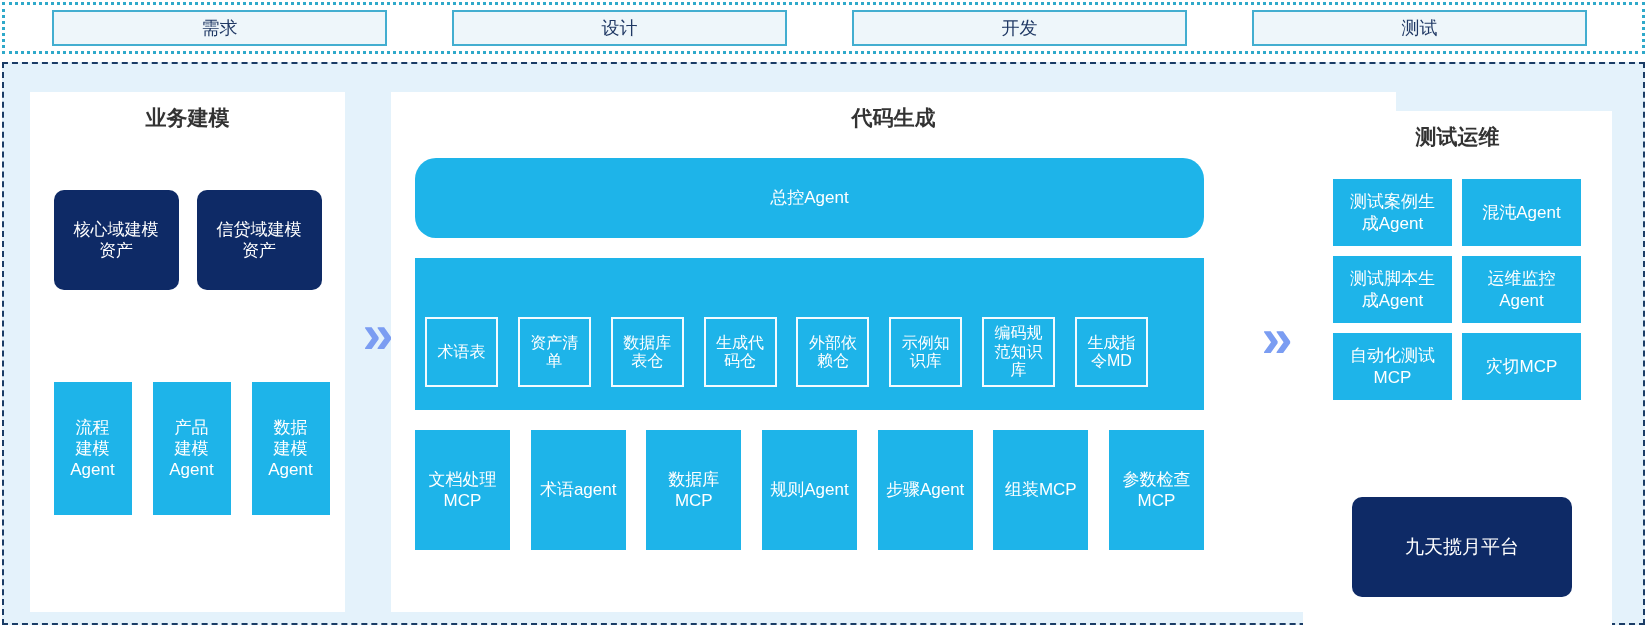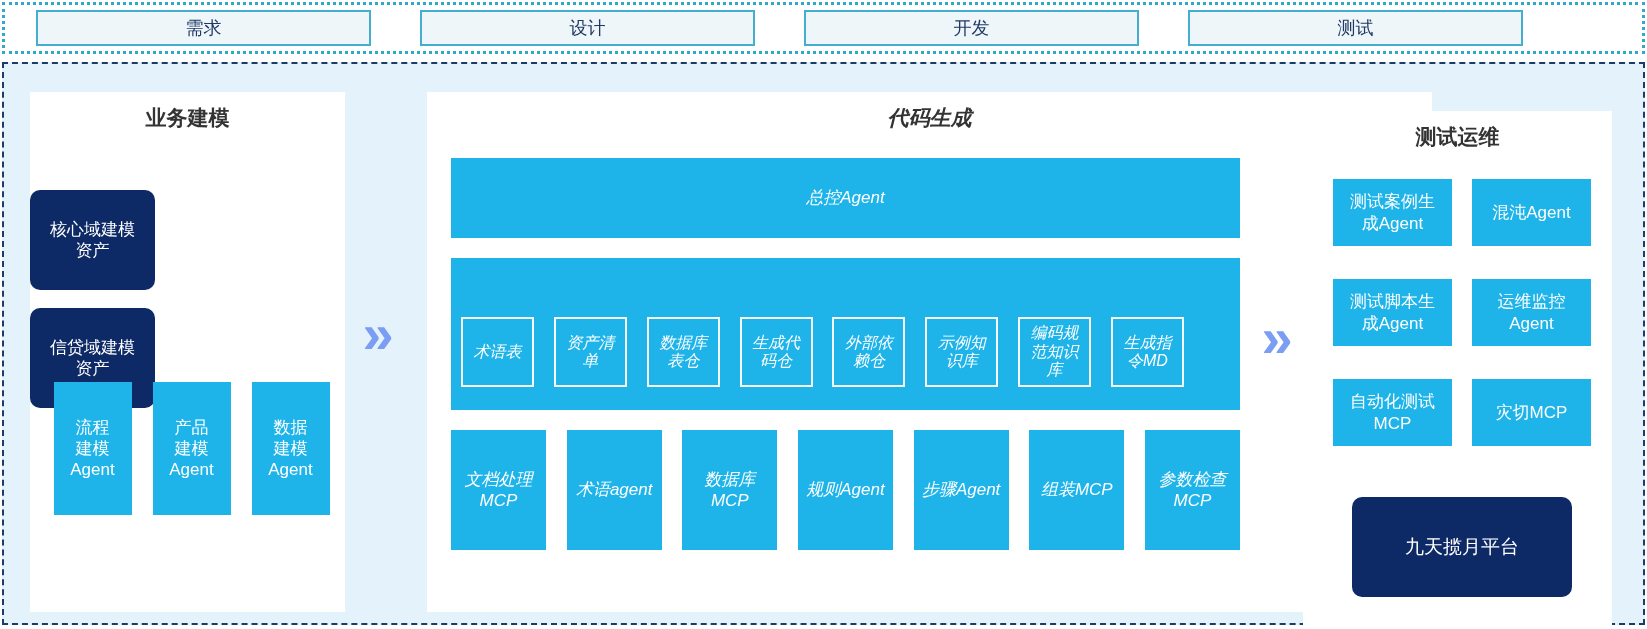--- a/index.html
+++ b/index.html
@@ -13,21 +13,21 @@
   
   .phase-band {
     position: absolute; left: 2px; top: 2px; width: 1643px; height: 52px;
     border: 3px dotted #2fa9ca; background: #ffffff;
     display: flex; align-items: center; padding-left: 31px; gap: 49px;
   }
   .phase-box {
     width: 335px; height: 36px;
     background: #eef6fa; border: 2px solid #43aed0;
     display: flex; align-items: center; justify-content: center;
-    color: #1f3864; font-size: 18px;
+    color: #1f3864; font-size: 18px; margin-left: 16px;
   }
 
   
   .main-band {
     position: absolute; left: 2px; top: 62px; width: 1643px; height: 563px;
     border: 2px dashed #1a3c66; background: #e4f2fb;
   }
   .band-inner { position: relative; width: 100%; height: 100%; }
 
   .panel {
@@ -46,34 +46,35 @@
   .navy-box {
     background: #0e2a66; color: #ffffff; border-radius: 10px;
     display: flex; align-items: center; justify-content: center;
     text-align: center; white-space: pre-line; line-height: 1.25;
   }
 
   
   .panel-business { left: 26px; width: 315px; }
   .asset-row {
     position: absolute; top: 98px; left: 0; right: 0;
-    display: flex; justify-content: center; gap: 18px; flex-direction: column;
+    display: flex; justify-content: center; gap: 18px;
   }
   .asset-row .navy-box { width: 125px; height: 100px; font-size: 17px; }
   .bm-agent-row {
     position: absolute; top: 290px; left: 8px; right: 0;
     display: flex; justify-content: center; gap: 21px;
   }
   .bm-agent-row .cyan-box { width: 78px; height: 133px; font-size: 17px; }
 
   
-  .panel-codegen { left: 423px; width: 1005px; font-style: italic; }
+  .panel-codegen { left: 387px; width: 1005px; }
   .master-bar {
     position: absolute; left: 24px; top: 66px; width: 789px; height: 80px;
     font-size: 17px;
+    border-radius: 21px;
   }
   .context-box {
     position: absolute; left: 24px; top: 166px; width: 789px; height: 152px;
     background: #1eb4e9;
   }
   .context-title {
     position: absolute; top: 12px; left: 0; right: 0;
     text-align: center; color: #ffffff; font-size: 17px;
   }
   .context-row {
@@ -90,21 +91,21 @@
     position: absolute; left: 24px; top: 338px; width: 789px; height: 120px;
     display: flex; justify-content: space-between;
   }
   .tools-row .cyan-box { width: 95px; height: 120px; font-size: 17px; }
 
   
   .panel-testops { left: 1299px; width: 309px; margin-top: 19px; }
   .testops-grid {
     position: absolute; left: 30px; top: 68px;
     display: grid; grid-template-columns: 119px 119px;
-    column-gap: 20px; row-gap: 33px;
+    column-gap: 20px; row-gap: 33px; gap: 10px;
   }
   .testops-grid .cyan-box { width: 119px; height: 67px; font-size: 17px; }
   .platform-box {
     position: absolute; left: 49px; top: 386px; width: 220px; height: 100px;
     font-size: 19px;
     text-align: center;
   }
 
   
   .chevron {

